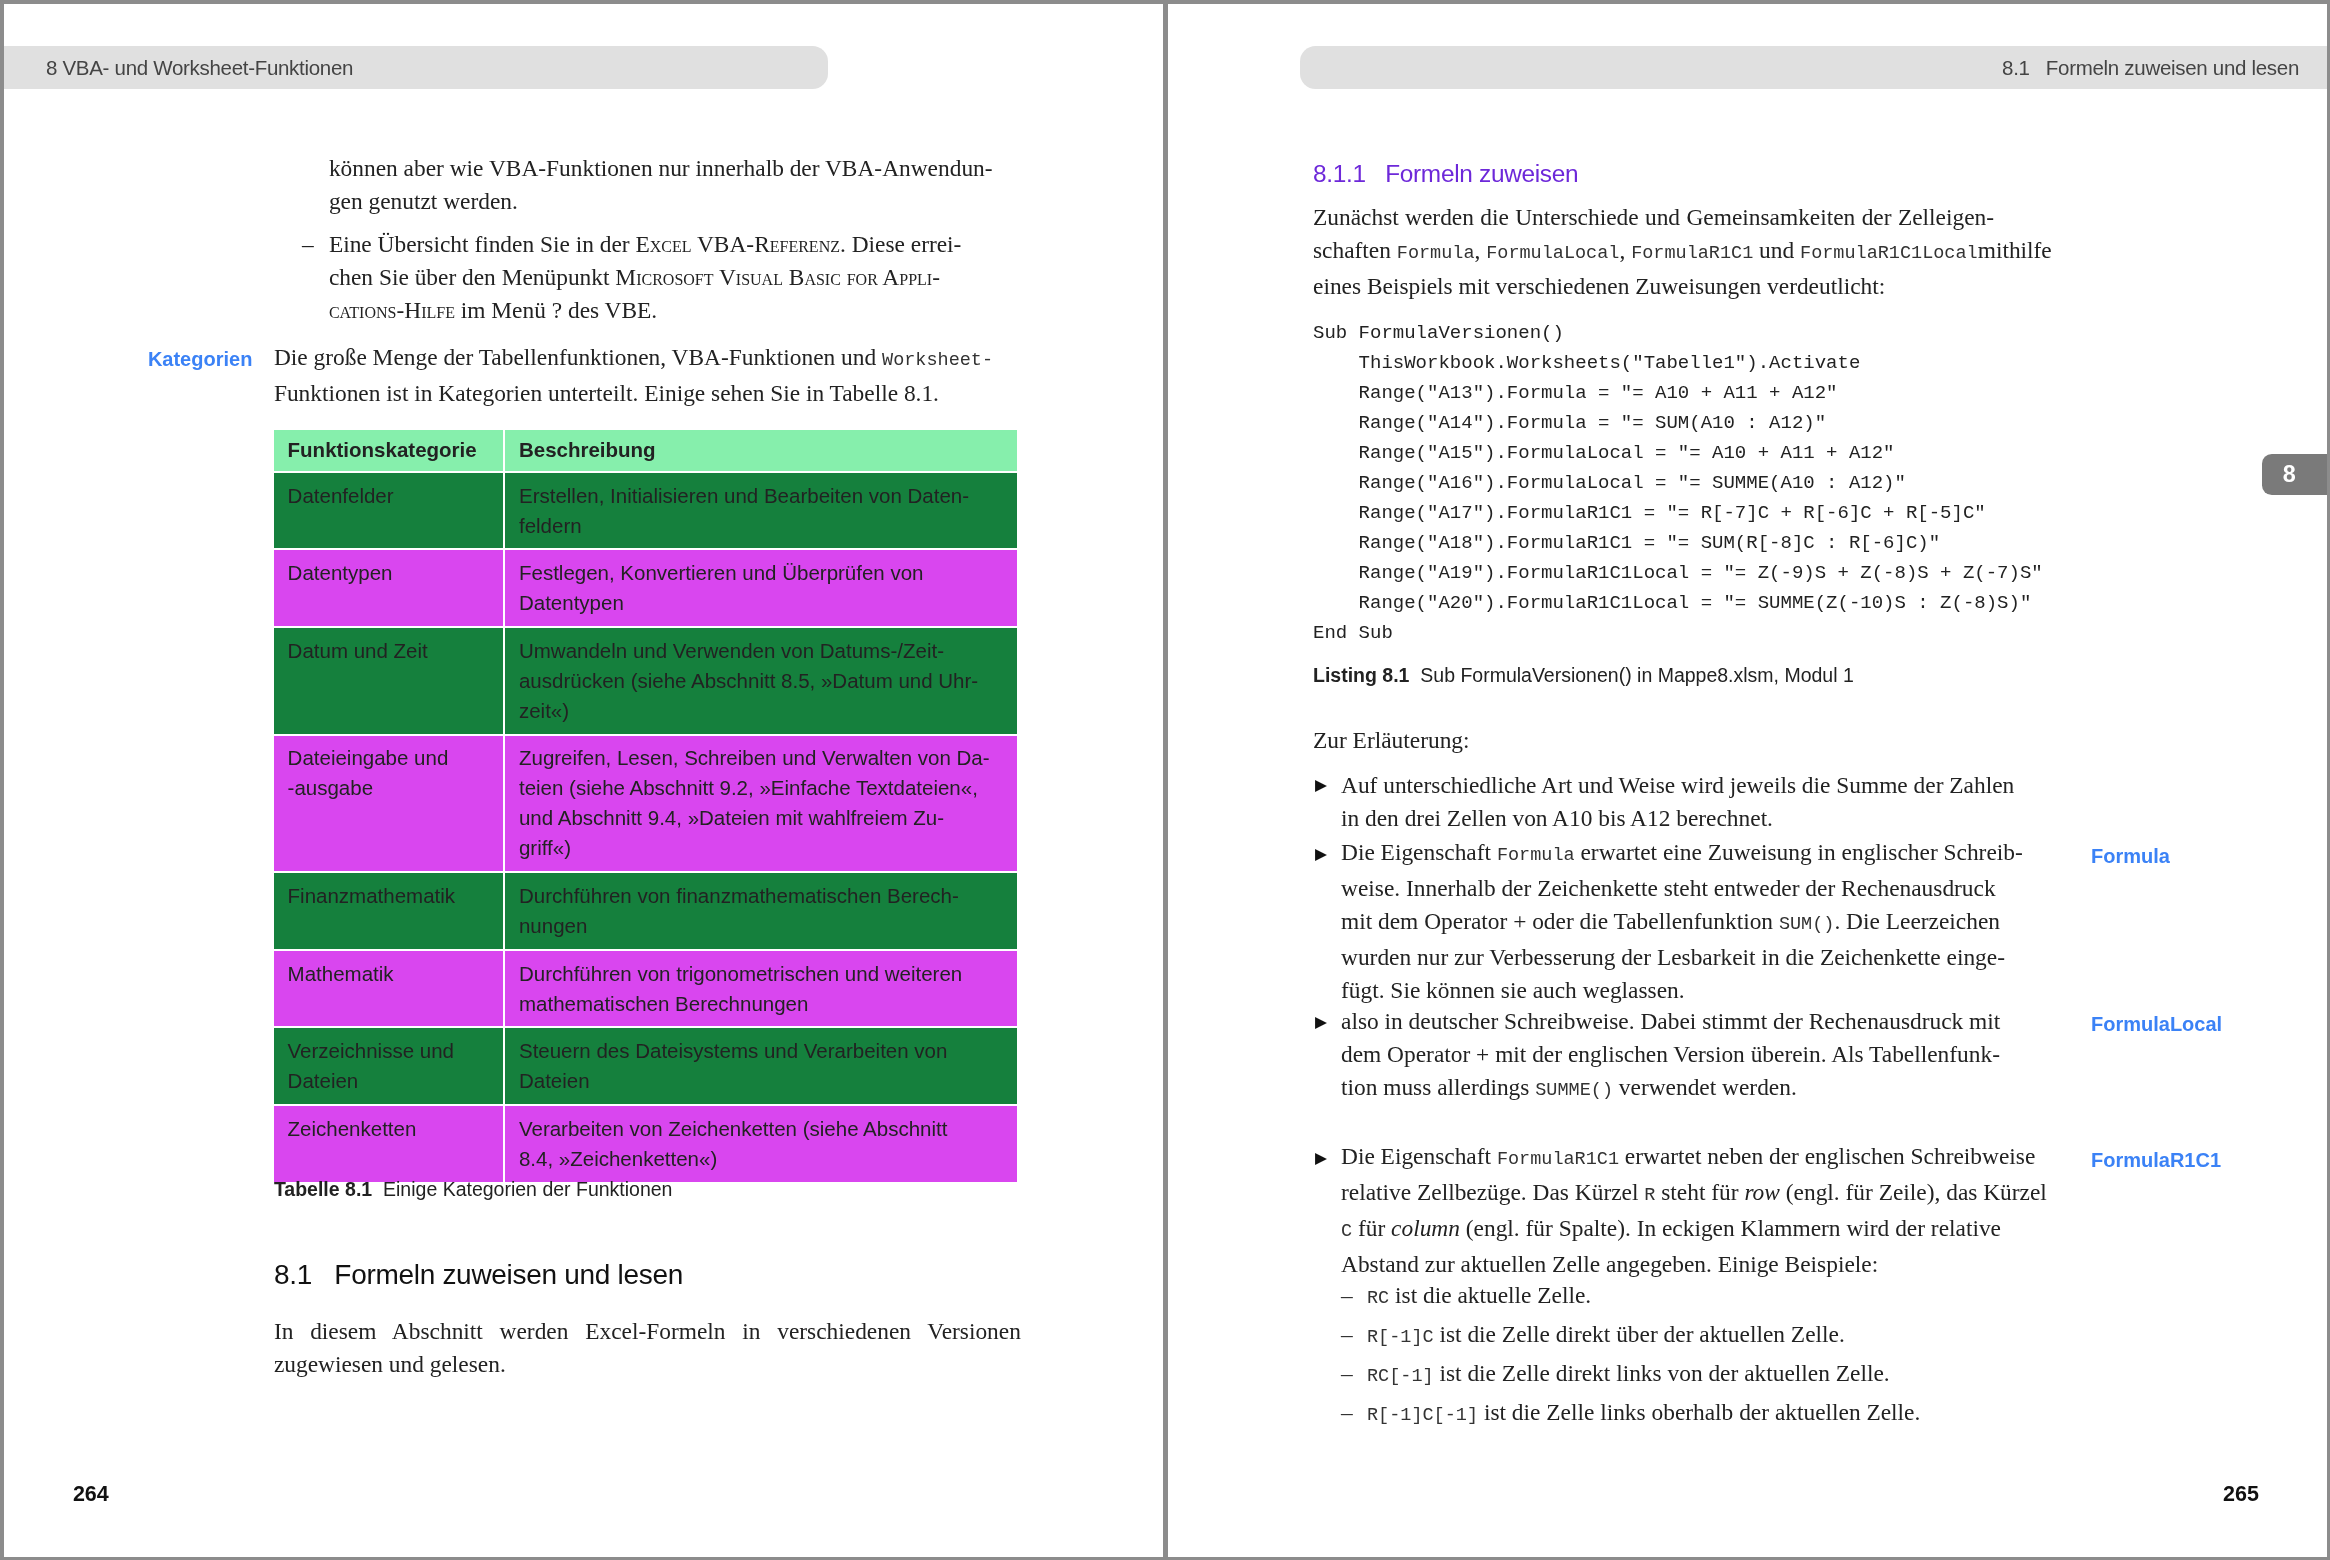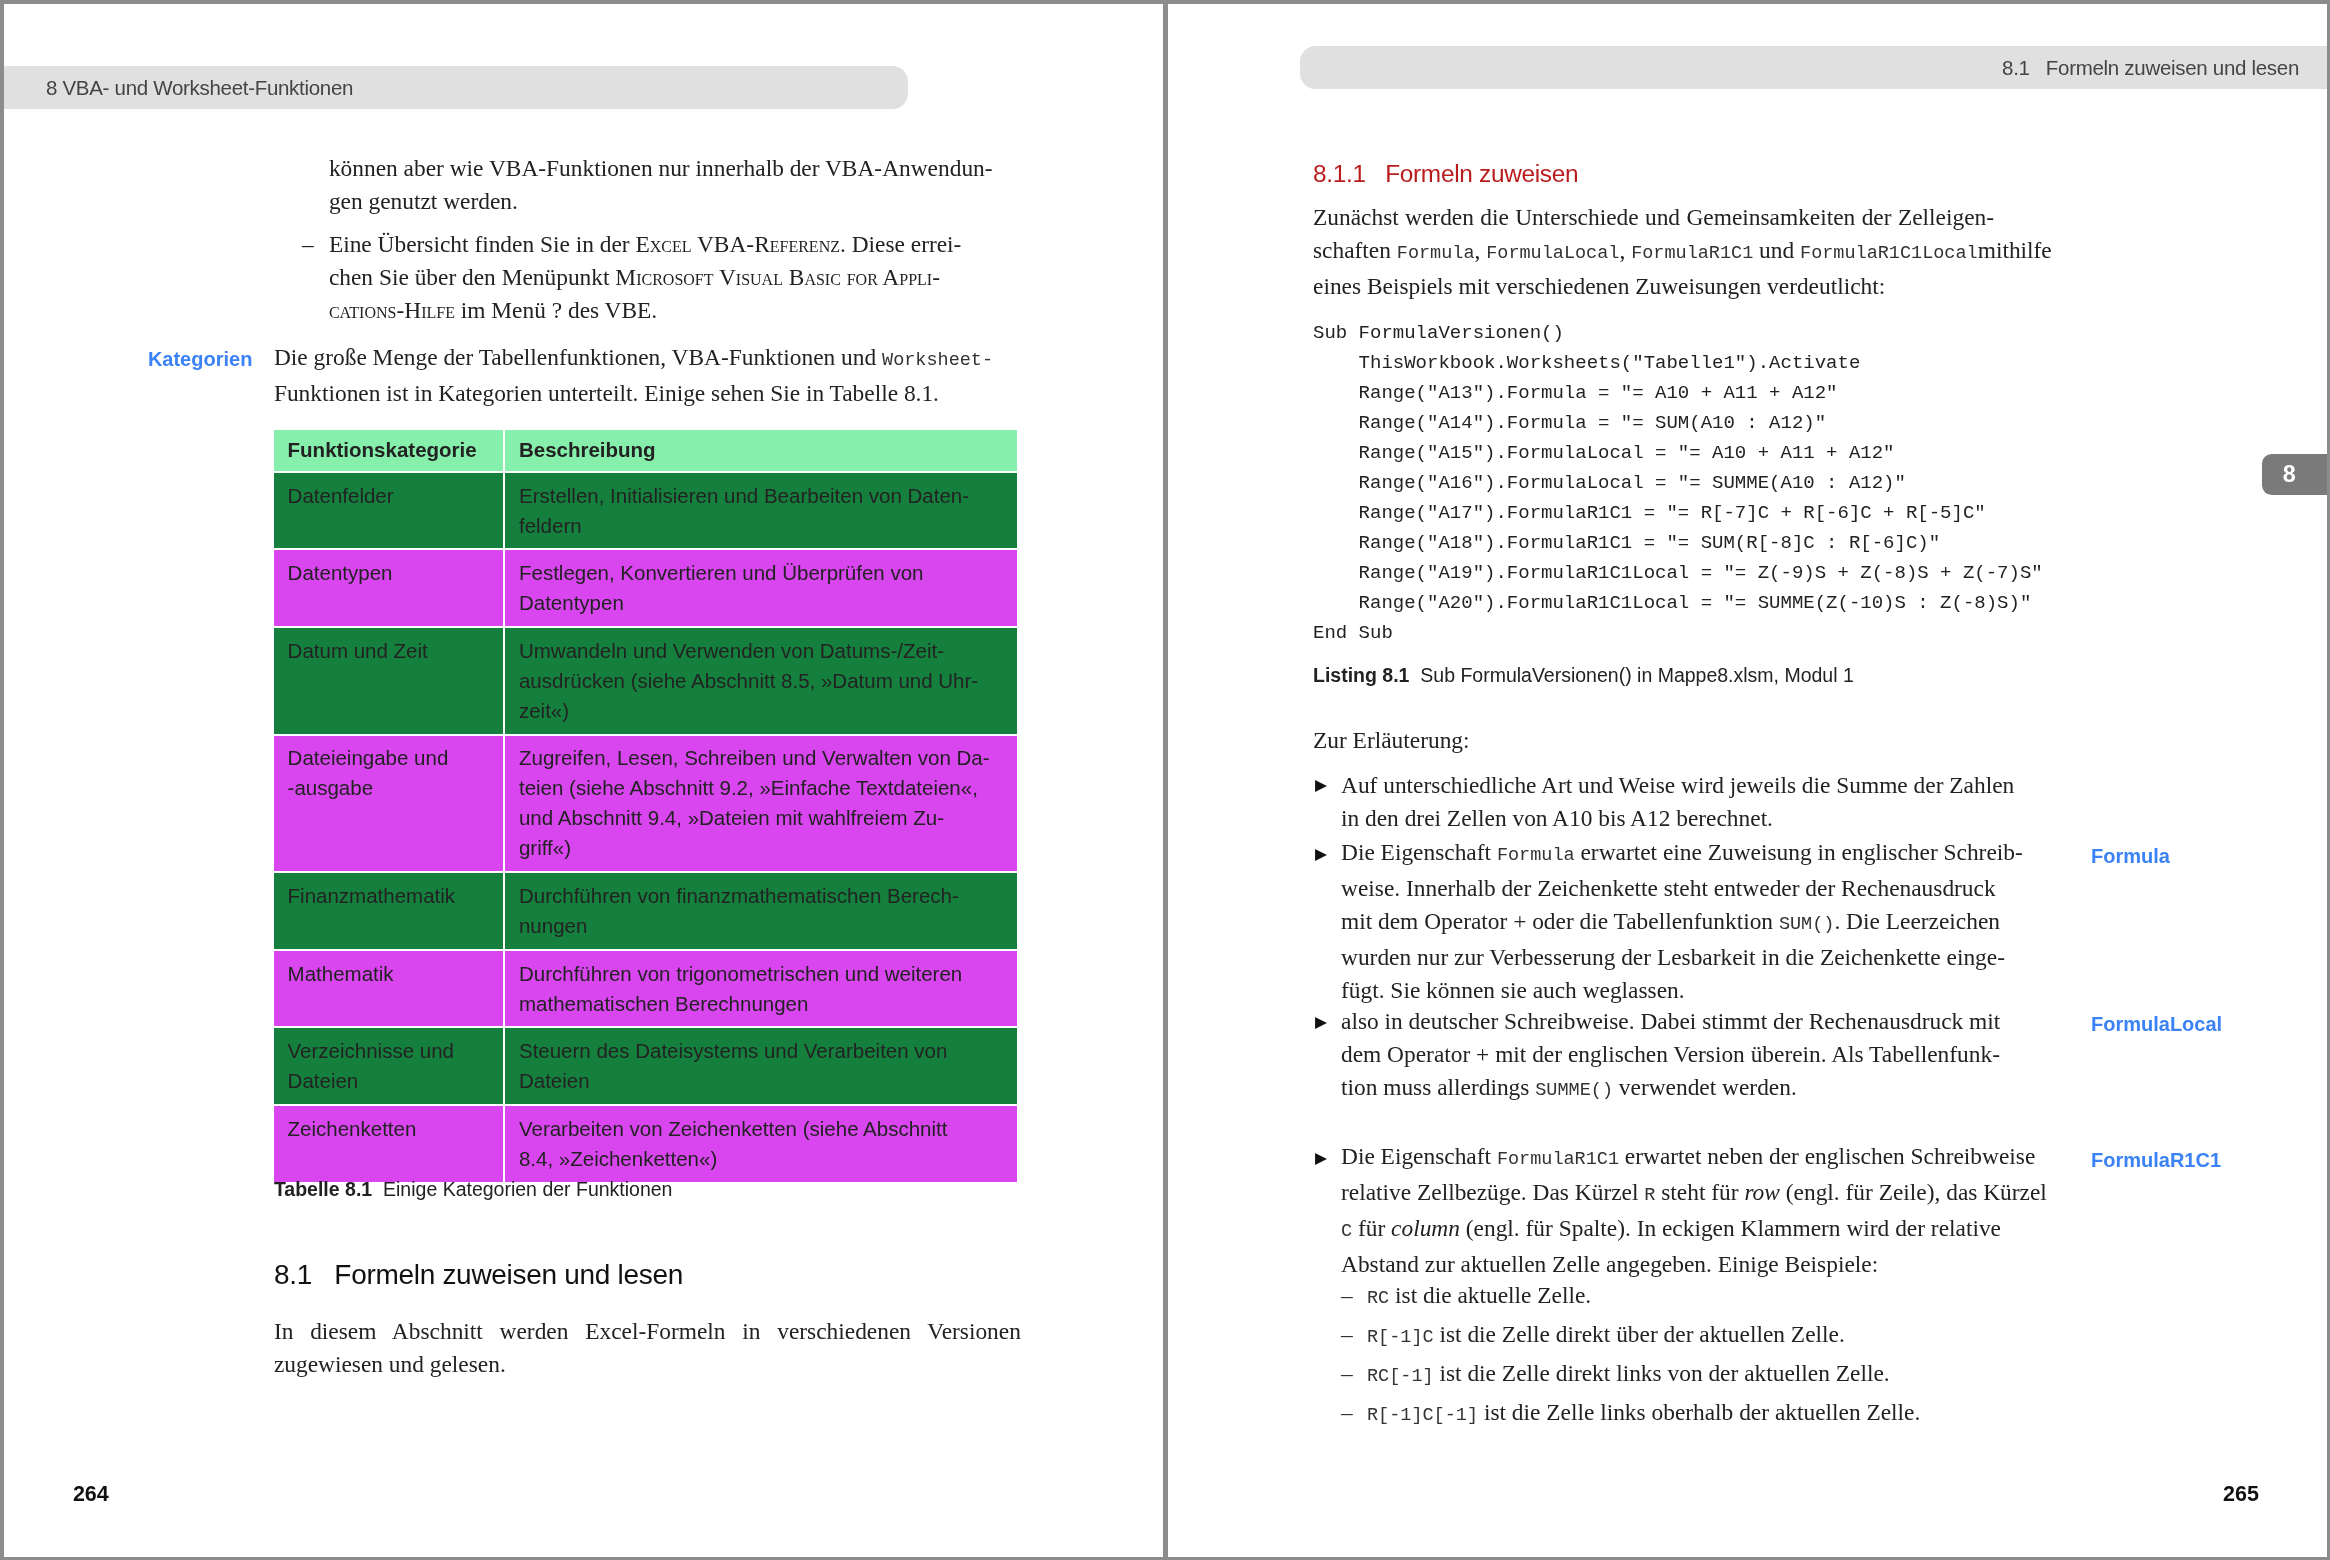--- a/index.html
+++ b/index.html
@@ -2,40 +2,40 @@
 <html><head>
 <meta charset="utf-8">
 <style>
   html, body { margin:0; padding:0; }
   body { width:2331px; height:1560px; background:#8c8c8c; position:relative; overflow:hidden; }
   .page { position:absolute; top:3.9px; background:#ffffff; height:1553px; overflow:hidden; }
   .page.left { left:3.9px; width:1159px; }
   .page.right { left:1168px; width:1159px; }
   .abs { position:absolute; }
   .runhead { position:absolute; top:42px; height:43px; background:#e0e0e0; }
-  .runhead.left { left:-3.9px; width:908px; border-radius:0 15.6px 15.6px 0;margin-top:20px; }
+  .runhead.left { left:-3.9px; width:828px; border-radius:0 15.6px 15.6px 0; }
   .runhead.right { left:132px; width:1034px; border-radius:15.6px 0 0 15.6px; }
   .runhead span { position:absolute; top:9.8px; font-size:20.5px; color:#444; font-family:"Liberation Sans",sans-serif; letter-spacing:-0.3px; }
   .body-text { font-size:23.4px; line-height:33px; color:#222; font-family:"Liberation Serif",serif; }
   .body-text .line { white-space:nowrap; }
   .justify { text-align:justify; text-align-last:justify; }
   .smallcaps { font-variant:small-caps;font-family:Liberation Serif, serif; }
   .code-inline { font-family:"Liberation Mono",monospace; font-size:18.5px; color:#333; }
   .margin-note { font-family:"Liberation Sans",sans-serif; font-weight:bold; font-size:20px; color:#3b82f6; }
   table.cats { position:absolute; left:270px; top:426px; width:743px; border-collapse:separate; border-spacing:0; font-family:"Liberation Sans",sans-serif; font-size:20.5px; color:#222; }
   table.cats th { background:#86efac; text-align:left; font-weight:bold; height:41px; padding:0 13.7px; font-size:20.5px; color:#222; }
   table.cats td { vertical-align:top; padding:7.8px 13.7px 7.8px 13.7px; line-height:30px; border-top:2.9px solid #ffffff; }
   table.cats td.c1 { width:202px; border-right:2.9px solid #ffffff; }
   table.cats th.c1 { border-right:2.9px solid #ffffff; }
   table.cats tr.light td { background:#15803d; }
   table.cats tr.dark td { background:#d946ef; }
   .caption { font-family:"Liberation Sans",sans-serif; font-size:19.5px; color:#222; }
   .caption b { font-weight:bold; }
   .h2 { font-family:"Liberation Sans",sans-serif; font-size:28px; color:#111; letter-spacing:-0.3px; }
-  .h3 { font-family:"Liberation Sans",sans-serif; font-size:24.4px; color:#b91c1c; letter-spacing:-0.3px; }
+  .h3 { font-family:"Liberation Sans",sans-serif; font-size:24.4px; color:#6d28d9; letter-spacing:-0.3px; }
   .pageno { font-family:"Liberation Sans",sans-serif; font-weight:bold; font-size:21.5px; color:#111; }
   .code-block { position:absolute; left:145px; top:314px; font-family:"Liberation Mono",monospace; font-size:19px; line-height:30px; color:#222; white-space:pre; }
   .bullet { position:absolute; font-size:15.6px; color:#111; }
   .dash { position:absolute; color:#333; }
   .sidetab { position:absolute; left:1094px; top:450px; width:68px; height:41px; background:#7a7a7a; border-radius:9.8px 0 0 9.8px; color:#fff; font-family:"Liberation Sans",sans-serif; font-weight:bold; font-size:23.4px; text-align:center; line-height:41px; }
   .sidetab span { margin-right:13.7px; }
   .para-right { position:absolute; left:145px; width:681px; }
   .bul-text { position:absolute; left:173px; width:653px; }
 </style>
 </head>

